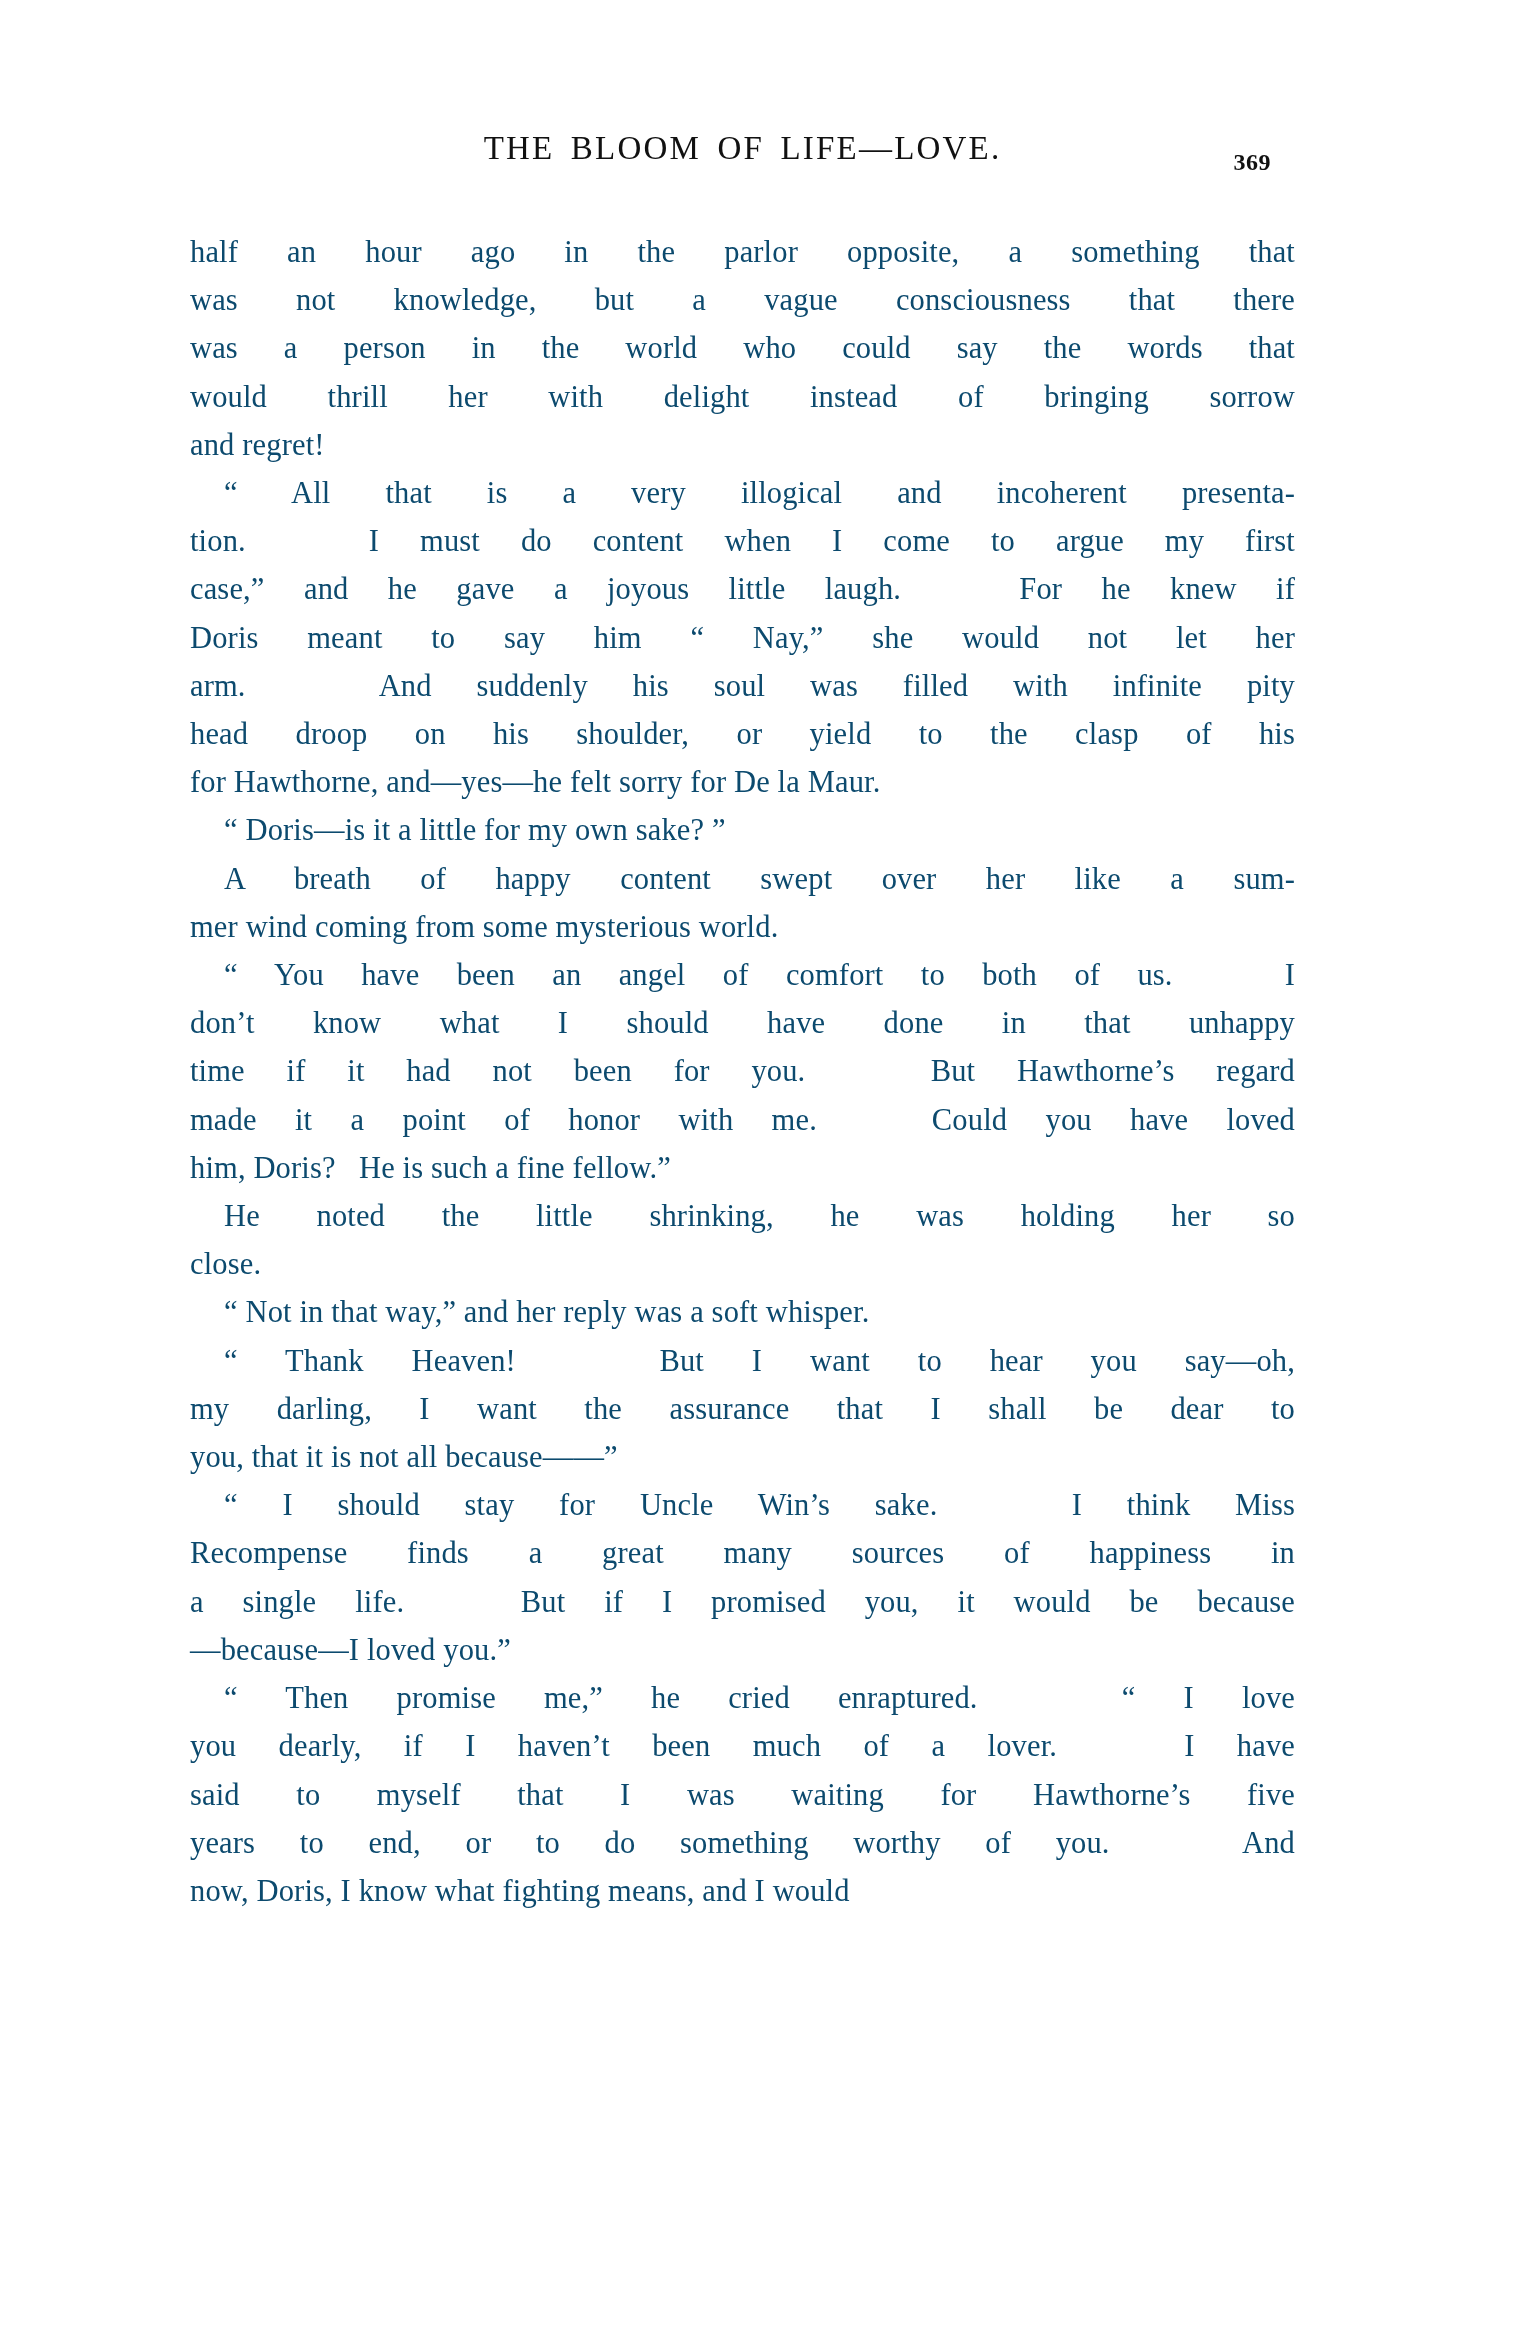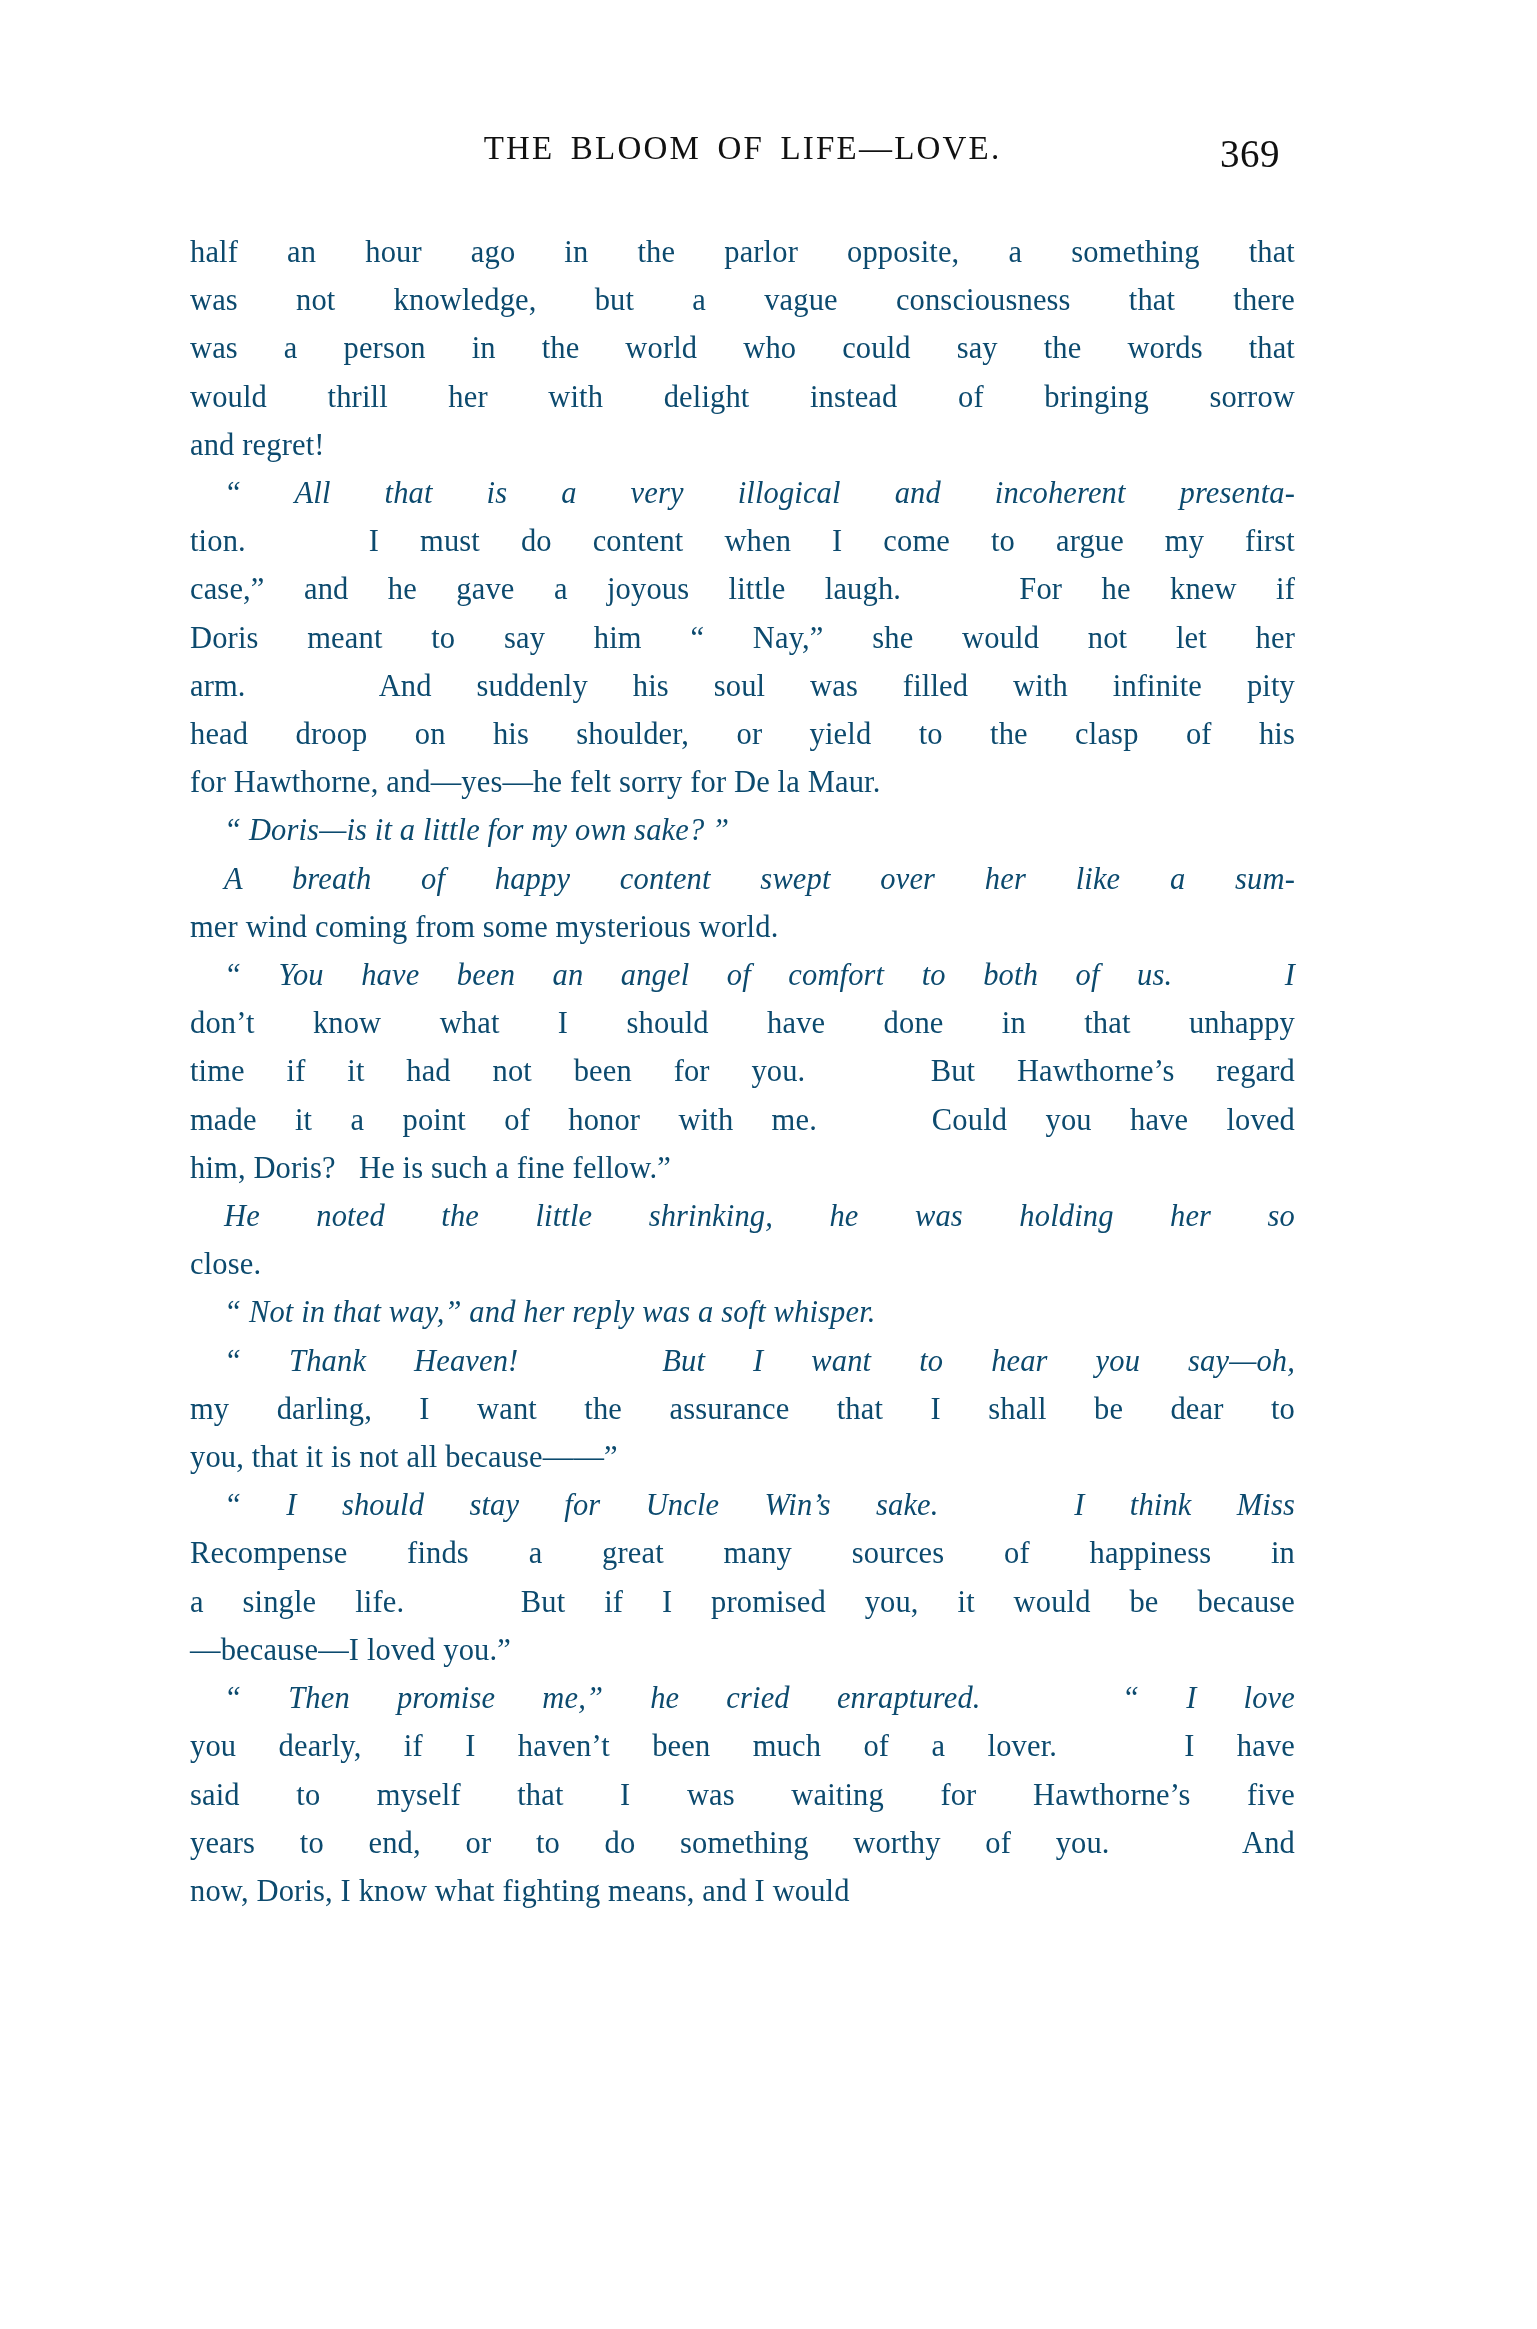--- a/index.html
+++ b/index.html
@@ -37,25 +37,26 @@
   .running-head .title {
     font-size: 33px;
     letter-spacing: 2.2px;
     font-weight: normal;
     color: #111;
     word-spacing: 6px;
     text-align: center;
   }
   .running-head .folio {
     position: absolute;
-    right: 15px;
+    right: 24px;
     bottom: 0px;
-    font-size: 39px;
+    font-size: 24px;
     color: #111;
     letter-spacing: 0.5px;
+    font-weight: bold;
   }
   .body-text {
     font-size: 30.5px;
     line-height: 48.2px;
     text-align: justify;
     color: #0c4a6e;
     letter-spacing: 0.15px;
   }
   
   .line {
@@ -65,21 +66,20 @@
   .line.just {
     text-align: justify;
     text-align-last: justify;
   }
   .line.last {
     text-align: left;
     text-align-last: left;
   }
   .line.indent {
     text-indent: 34px;
-    font-style: italic;
   }
 </style>
 </head>
 <body>
 
 <div class="page">
   <div class="content">
 
     <div class="running-head">
       <span class="title">THE BLOOM OF LIFE—LOVE.</span>

